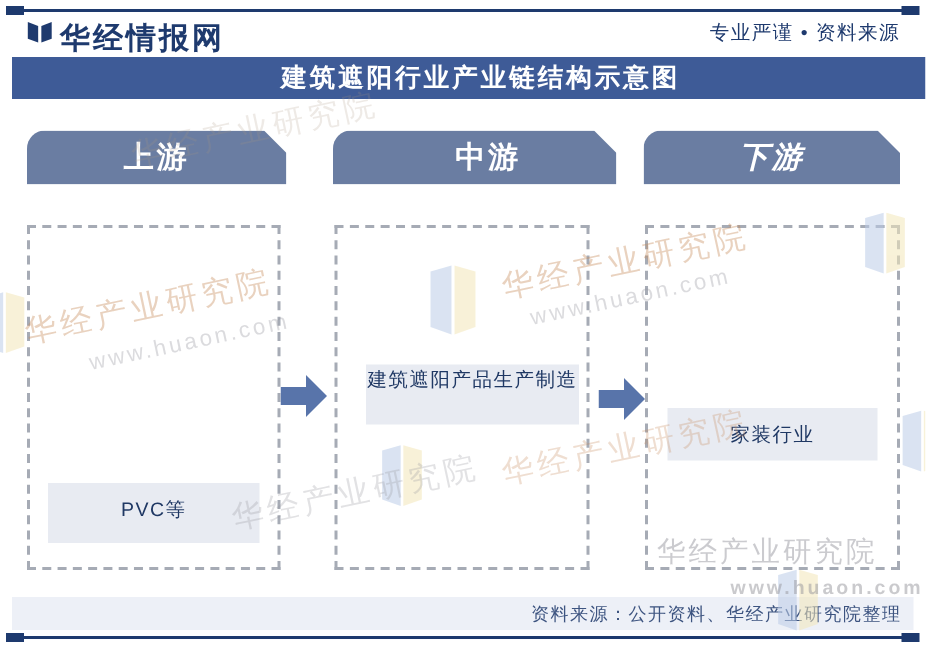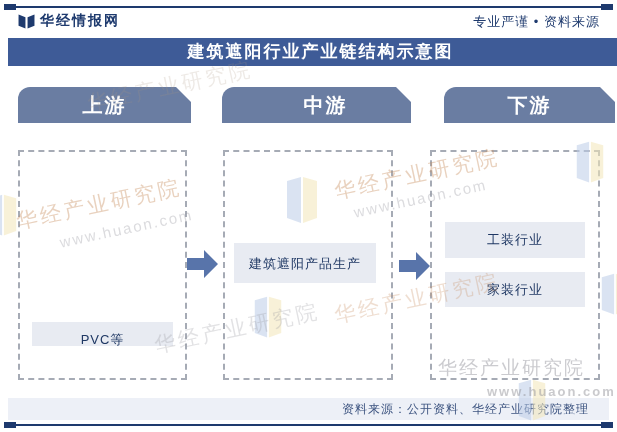--- a/index.html
+++ b/index.html
@@ -9,60 +9,60 @@
   }
   
   .rule{position:absolute;left:8px;width:601px;height:2px;background:#1e3a6e;}
   .rule-top{top:6px;}
   .rule-bottom{top:424px;}
   .rule .cap{position:absolute;top:-2px;width:12px;height:6px;background:#1e3a6e;}
   .rule .cap-l{left:-4px;}
   .rule .cap-r{right:-4px;}
   
   .logo-icon{position:absolute;left:18px;top:13px;width:17px;height:17px;}
-  .site-name{position:absolute;left:40px;top:12px;font-size:14px;font-weight:bold;letter-spacing:2px;}
+  .site-name{position:absolute;left:40px;top:12px;font-size:20px;font-weight:bold;letter-spacing:2px;}
   .slogan{position:absolute;right:17px;top:13px;font-size:13px;letter-spacing:1px;}
   
   .title-bar{
     position:absolute;left:8px;top:38px;width:601px;height:28px;background:#3e5b97;
     color:#fff;font-size:17px;font-weight:bold;text-align:center;line-height:28px;letter-spacing:2px;padding-left:12px;
   }
   
   .stage-header{
     position:absolute;top:87px;height:36px;background:#6a7da2;color:#fff;
     font-size:20px;font-weight:bold;text-align:center;line-height:36px;letter-spacing:2px;
     border-top-left-radius:12px;
     clip-path:polygon(0 0, calc(100% - 15px) 0, 100% 15px, 100% 100%, 0 100%);
   }
   .sh-0{left:18px;width:173px;}
   .sh-1{left:222px;width:171px;padding-left:18px;}
-  .sh-2{left:444px;width:171px;}
+  .sh-2{left:429px;width:171px;font-style:italic;}
   
   .stage-box{position:absolute;top:150px;height:230px;border:2px dashed #a6abb5;box-sizing:border-box;background:transparent;}
   .sb-0{left:18px;width:169px;}
   .sb-1{left:223px;width:170px;}
   .sb-2{left:430px;width:170px;}
   
   .node{
     position:absolute;background:#e8ebf2;color:#1f3864;font-size:13px;text-align:center;letter-spacing:1px;
   }
   .n-up-0{left:32px;top:172px;width:141px;height:36px;line-height:36px;}
   .n-up-1{left:32px;top:247px;width:141px;height:36px;line-height:36px;}
-  .n-up-2{left:32px;top:322px;width:141px;height:24px;line-height:35px;}
-  .n-mid{left:234px;top:243px;width:142px;height:40px;display:flex;flex-direction:column;justify-content:center;line-height:19px;}
+  .n-up-2{left:32px;top:322px;width:141px;height:40px;line-height:35px;}
+  .n-mid{left:244px;top:243px;width:142px;height:40px;display:flex;flex-direction:row;justify-content:center;line-height:19px;}
   .n-dn-0{left:445px;top:222px;width:140px;height:36px;line-height:36px;}
   .n-dn-1{left:445px;top:272px;width:140px;height:35px;line-height:35px;}
   
   .arrow{position:absolute;width:32px;height:30px;}
   .arrow-1{left:187px;top:249px;}
   .arrow-2{left:399px;top:251px;}
   
   .src-band{
     position:absolute;left:8px;top:398px;width:601px;height:22px;background:#edf0f7;
-    font-size:12px;color:#3d5480;line-height:22px;text-align:right;box-sizing:border-box;padding-right:20px;letter-spacing:1px;
+    font-size:12px;color:#3d5480;line-height:22px;text-align:right;box-sizing:border-box;padding-right:8px;letter-spacing:1px;
   }
   
   .wm{position:absolute;white-space:nowrap;pointer-events:none;z-index:5;}
   .wm-brand{font-size:21px;letter-spacing:3px;}
   .wm-site{font-size:15px;letter-spacing:2px;}
   .wm-tan{color:rgba(198,138,88,.38);}
   .wm-gray{color:rgba(150,150,158,.34);}
   .wm-rot{transform:rotate(-12deg);transform-origin:left top;}
   .wm-1{left:14px;top:208px;}
   .wm-1b{left:58px;top:234px;}
@@ -105,23 +105,23 @@
   <div class="stage-header sh-2">下游</div>
 
   <div class="stage-box sb-0"></div>
   <div class="stage-box sb-1"></div>
   <div class="stage-box sb-2"></div>
 
   <div class="node n-up-2">PVC等</div>
 
   <div class="node n-mid">
     <span>建筑遮阳产品生产</span>
+    <span>制造</span>
   </div>
 
-  <div class="node n-dn-0">工装行业</div>
   <div class="node n-dn-1">家装行业</div>
 
   <svg class="arrow arrow-1" viewBox="0 0 32 30">
     <polygon points="0,9 17,9 17,1 31,15 17,29 17,21 0,21" fill="#5874aa"></polygon>
   </svg>
   <svg class="arrow arrow-2" viewBox="0 0 32 30">
     <polygon points="0,9 17,9 17,1 31,15 17,29 17,21 0,21" fill="#5874aa"></polygon>
   </svg>
 
   <div class="src-band">资料来源：公开资料、华经产业研究院整理</div>

